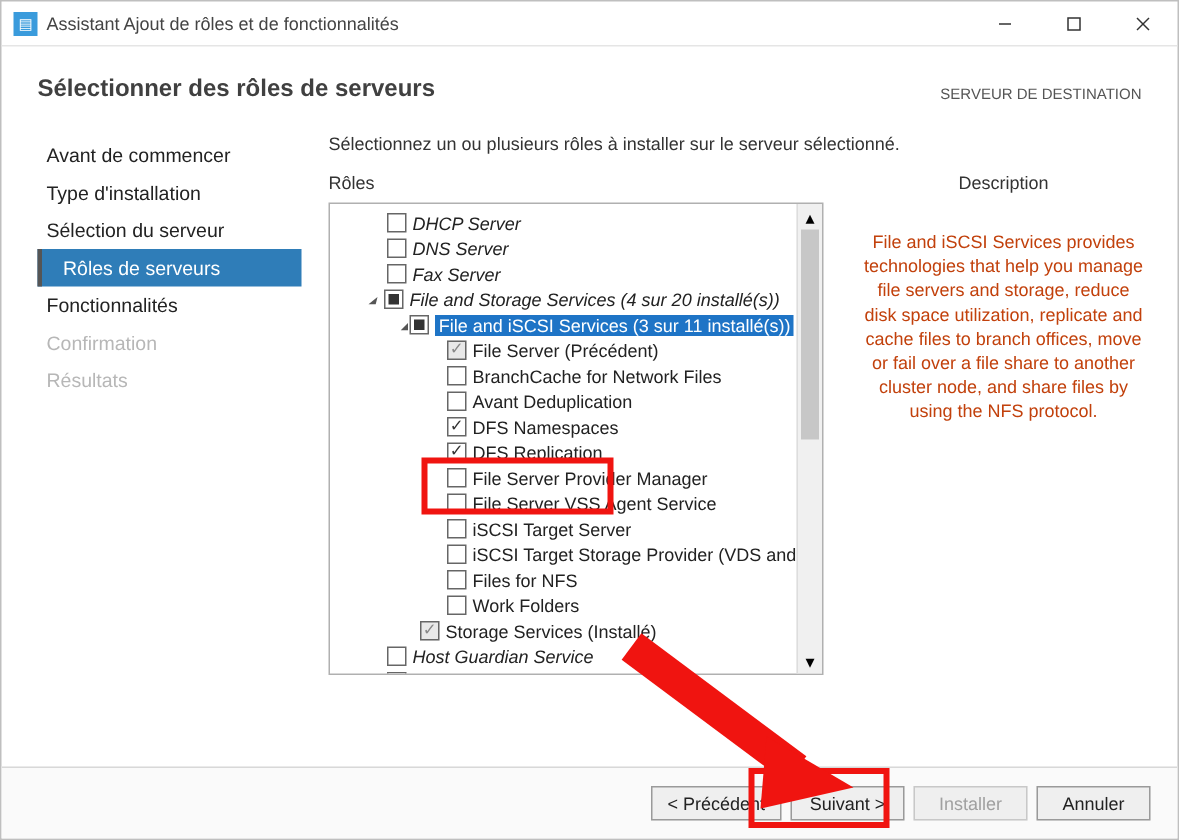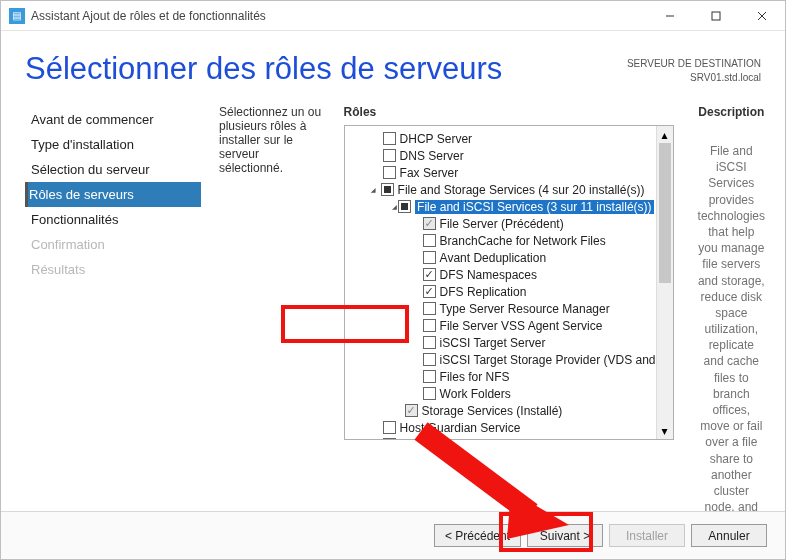--- a/index.html
+++ b/index.html
@@ -46,23 +46,23 @@
   }
   .titlebar .winbtn svg { stroke: #333; }
 
   
   .header {
     padding: 20px 24px 0 24px;
     display: flex;
     justify-content: space-between;
   }
   .header h1 {
-    font-weight: 400;
-    color: #1d4ed8;
-    font-size: 31px;
+    font-weight: 700;
+    color: #404040;
+    font-size: 16px;
     margin: 0;
   }
   .destinfo {
     text-align: right;
     font-size: 10px;
     color: #555;
     margin-top: 6px;
     line-height: 1.4;
   }
 
@@ -82,45 +82,45 @@
   .steps .step {
     padding: 5px 10px 5px 6px;
     color: #222;
     font-size: 13px;
     cursor: pointer;
   }
   .steps .step.current {
     background: #2f7db8;
     color: #fff;
     border-left: 3px solid #555;
-    padding-left: 1px;
+    padding-left: 14px;
   }
   .steps .step.disabled { color: #b7b7b7; cursor: default; }
 
   
   .main {
     flex: 1;
     padding-right: 20px;
     display: flex;
-    flex-direction: row;
+    flex-direction: column;
   }
   .instruction {
     padding: 0 0 12px 18px;
     color: #333;
   }
   .panes {
     display: flex;
     gap: 24px;
     padding-left: 18px;
     flex: 1;
     min-height: 0;
   }
   .rolespane { width: 330px; display: flex; flex-direction: column; }
   .descpane { flex: 1; text-align: center; }
-  .panetitle { font-weight: 700; color: #333; margin-bottom: 6px; }
+  .panetitle { font-weight: 400; color: #333; margin-bottom: 6px; }
 
   
   .treebox {
     border: 1px solid #b0b0b0;
     height: 315px;
     overflow: hidden;
     position: relative;
     background: #fff;
     display: flex;
   }
@@ -128,21 +128,21 @@
     flex: 1;
     overflow: hidden;
     padding: 4px 2px;
   }
   .row {
     display: flex;
     align-items: center;
     height: 17px;
     white-space: nowrap;
   }
-  .ind1 { padding-left: 36px; }
+  .ind1 { padding-left: 36px; font-style: italic; }
   .ind2 { padding-left: 58px; }
   .ind3 { padding-left: 76px; }
   .expander { width: 12px; margin-left: -14px; font-size: 9px; color: #555; display: inline-block; }
   .chk {
     width: 13px; height: 13px;
     border: 1px solid #666;
     background: #fff;
     margin-right: 4px;
     display: inline-flex;
     align-items: center;
@@ -169,21 +169,21 @@
     width: 17px;
     background: #f0f0f0;
     display: flex;
     flex-direction: column;
     border-left: 1px solid #ddd;
   }
   .vscroll .arrow { height: 17px; display: flex; align-items: center; justify-content: center; }
   .vscroll .thumb { flex:1; position: relative; }
   .vscroll .thumb .bar { position:absolute; top:0; left:2px; right:2px; height:50%; background:#c7c7c7; }
 
-  .desctext { color: #737373; line-height: 1.35; font-size: 12px; margin-top: 24px; }
+  .desctext { color: #c2410c; line-height: 1.35; font-size: 12px; margin-top: 24px; }
 
   
   .footer {
     position: absolute;
     bottom: 0; left: 0; right: 0;
     height: 48px;
     border-top: 1px solid #d8d8d8;
     background: #fafafa;
     display: flex;
     align-items: center;
@@ -245,21 +245,20 @@
           <line x1="9" y1="1" x2="1" y2="9" stroke-width="1"></line>
         </svg>
     </div>
   </div>
 </div>
 
 <div class="header">
   <h1>Sélectionner des rôles de serveurs</h1>
   <div class="destinfo">
     <div>SERVEUR DE DESTINATION</div>
-    <div>SRV01.std.local</div>
   </div>
 </div>
 
 <div class="bodywrap">
 
   <div class="steps" id="steps-container">
       <div class="step">Avant de commencer</div>
       <div class="step">Type d'installation</div>
       <div class="step">Sélection du serveur</div>
       <div class="step current">Rôles de serveurs</div>
@@ -312,21 +311,21 @@
               <div class="row ind3">
                 <span class="chk checked"></span>
                 <span class="lbl">DFS Namespaces</span>
               </div>
               <div class="row ind3">
                 <span class="chk checked"></span>
                 <span class="lbl">DFS Replication</span>
               </div>
               <div class="row ind3">
                 <span class="chk"></span>
-                <span class="lbl">Type Server Resource Manager</span>
+                <span class="lbl">File Server Provider Manager</span>
               </div>
               <div class="row ind3">
                 <span class="chk"></span>
                 <span class="lbl">File Server VSS Agent Service</span>
               </div>
               <div class="row ind3">
                 <span class="chk"></span>
                 <span class="lbl">iSCSI Target Server</span>
               </div>
               <div class="row ind3">

